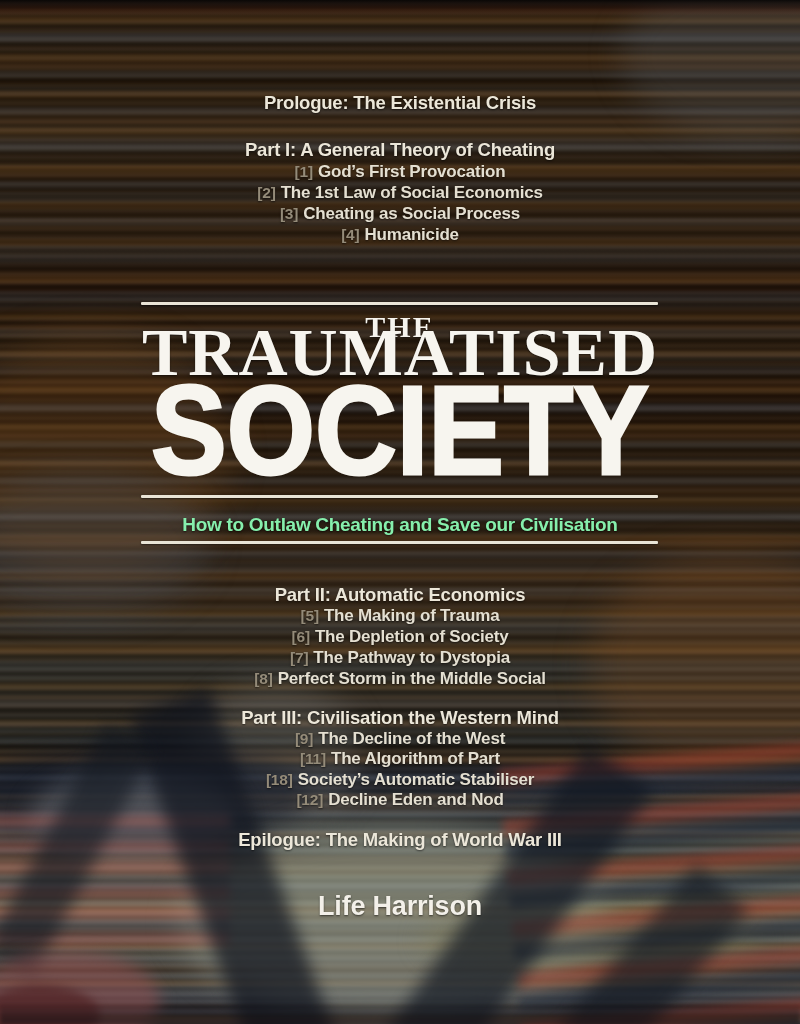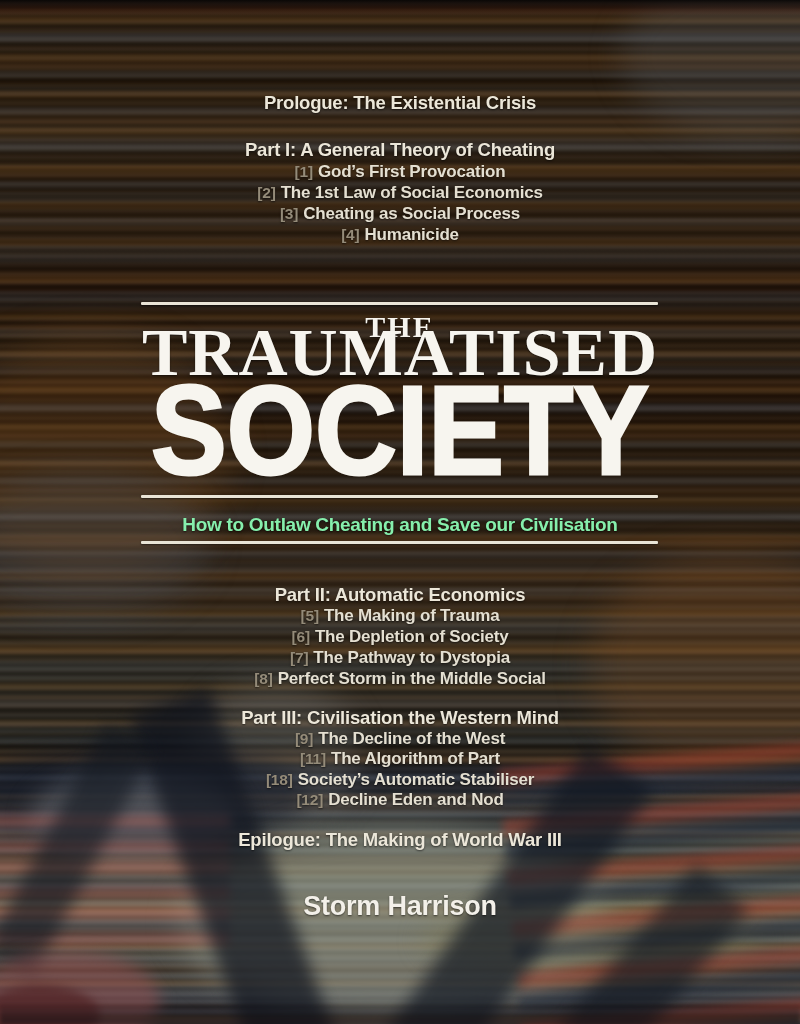--- a/index.html
+++ b/index.html
@@ -145,15 +145,15 @@
     <div class="line toc-ch" style="top:669px"><span class="num">[8]</span><span>Perfect Storm in the Middle Social</span></div>
 
     <div class="line toc-part" style="top:707px">Part III: Civilisation the Western Mind</div>
     <div class="line toc-ch" style="top:729px"><span class="num">[9]</span><span>The Decline of the West</span></div>
     <div class="line toc-ch" style="top:749px"><span class="num">[11]</span><span>The Algorithm of Part</span></div>
     <div class="line toc-ch" style="top:770px"><span class="num">[18]</span><span>Society’s Automatic Stabiliser</span></div>
     <div class="line toc-ch" style="top:790px"><span class="num">[12]</span><span>Decline Eden and Nod</span></div>
 
     <div class="line toc-part" style="top:829px">Epilogue: The Making of World War III</div>
 
-    <div class="line author" style="top:890px">Storm Harrison</div>
+    <div class="line author" style="top:890px">Life Harrison</div>
   </div>
 </div>
 
 </body></html>

